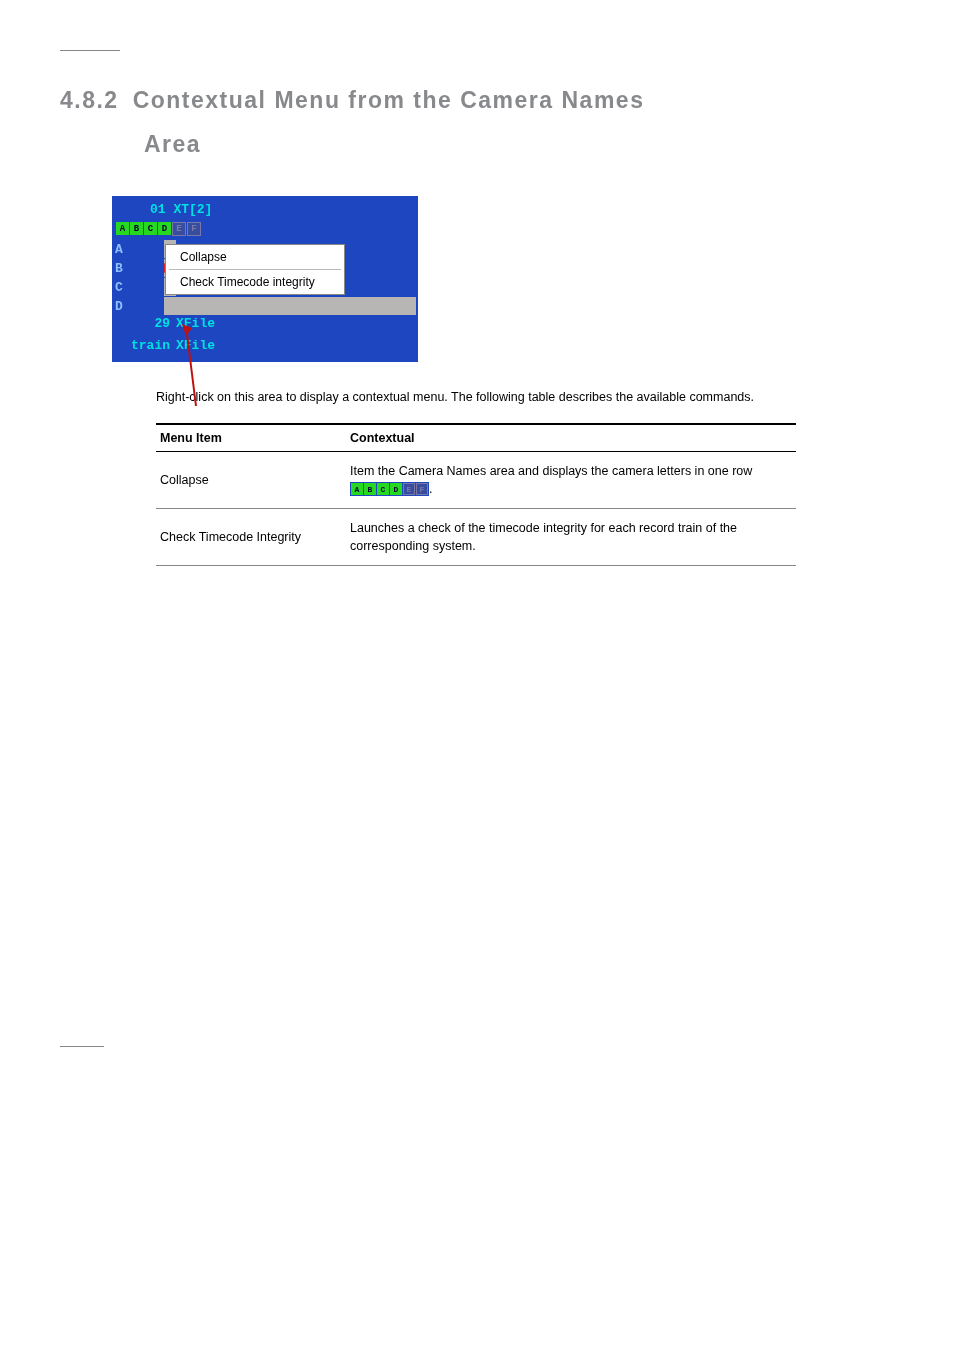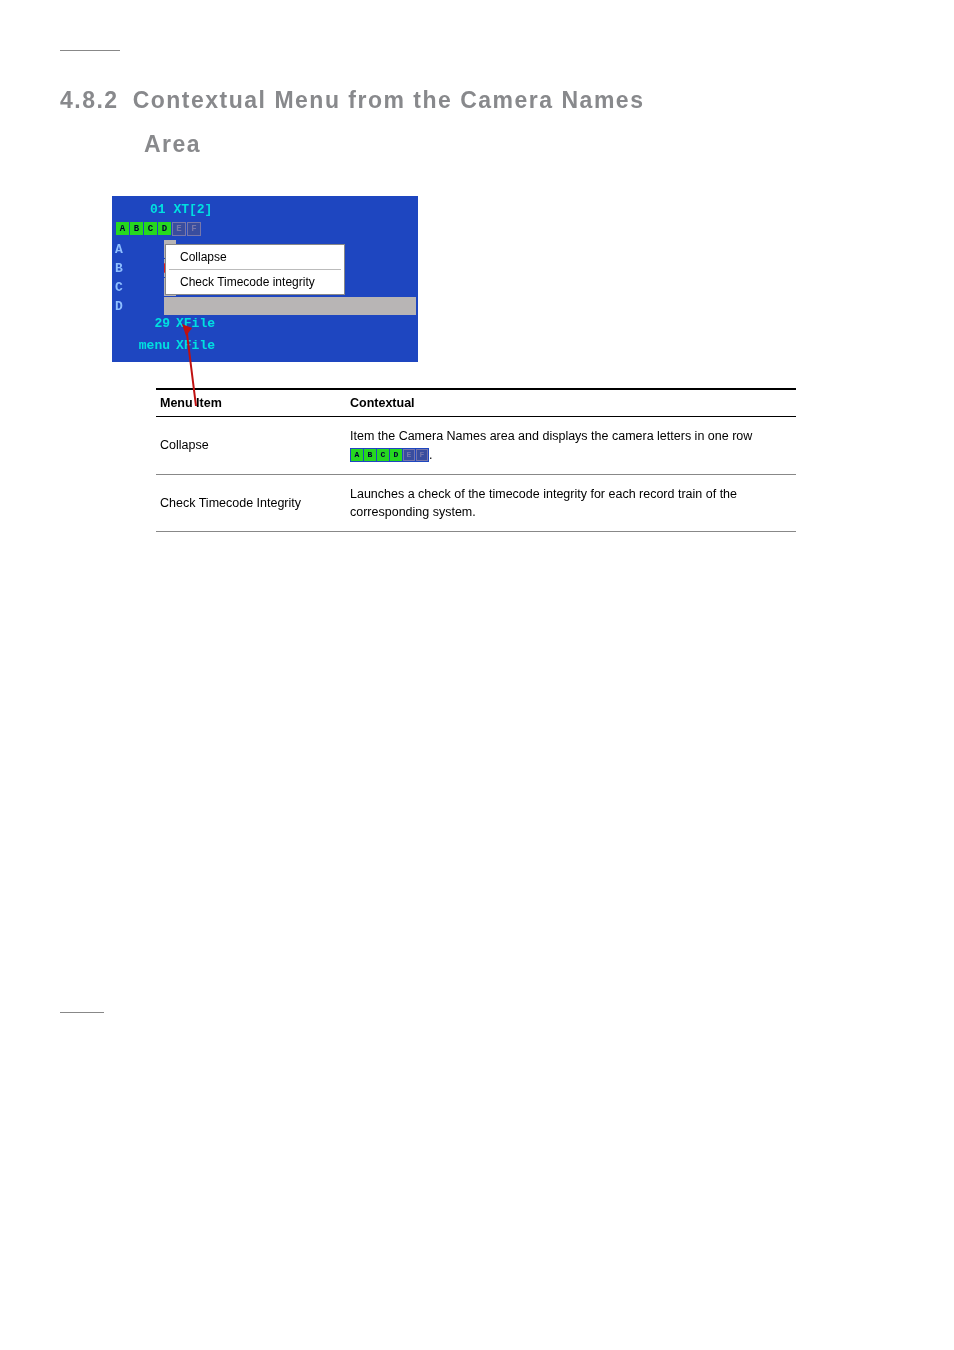--- a/index.html
+++ b/index.html
@@ -248,38 +248,39 @@
       <div class="cam-rest"></div>
     </div>
   </div>
   <div class="xfile-rows">
     <div class="xfile-row">
       <span class="lbl1">29</span>
       <span class="lbl2">XFile</span>
       <span class="dark"></span>
     </div>
     <div class="xfile-row">
-      <span class="lbl1">menu</span>
+      <span class="lbl1">train</span>
       <span class="lbl2">XFile</span>
       <span class="dark"></span>
     </div>
   </div>
 
   <div class="menu">
     <div class="menu-item">Collapse</div>
     <div class="menu-sep"></div>
     <div class="menu-item">Check Timecode integrity</div>
   </div>
 
   <svg class="arrow-svg" width="40" height="90">
     <line x1="8" y1="2" x2="18" y2="82" stroke="#c01010" stroke-width="2"></line>
     <polygon points="4,0 14,4 8,12" fill="#c01010"></polygon>
   </svg>
 </div>
 
+<div class="caption">Right-click on this area to display a contextual menu. The following table describes the available commands.</div>
 
 <table class="fields">
   <thead>
     <tr>
       <th>Menu Item</th>
       <th>Contextual</th>
     </tr>
   </thead>
   <tbody>
     <tr>

